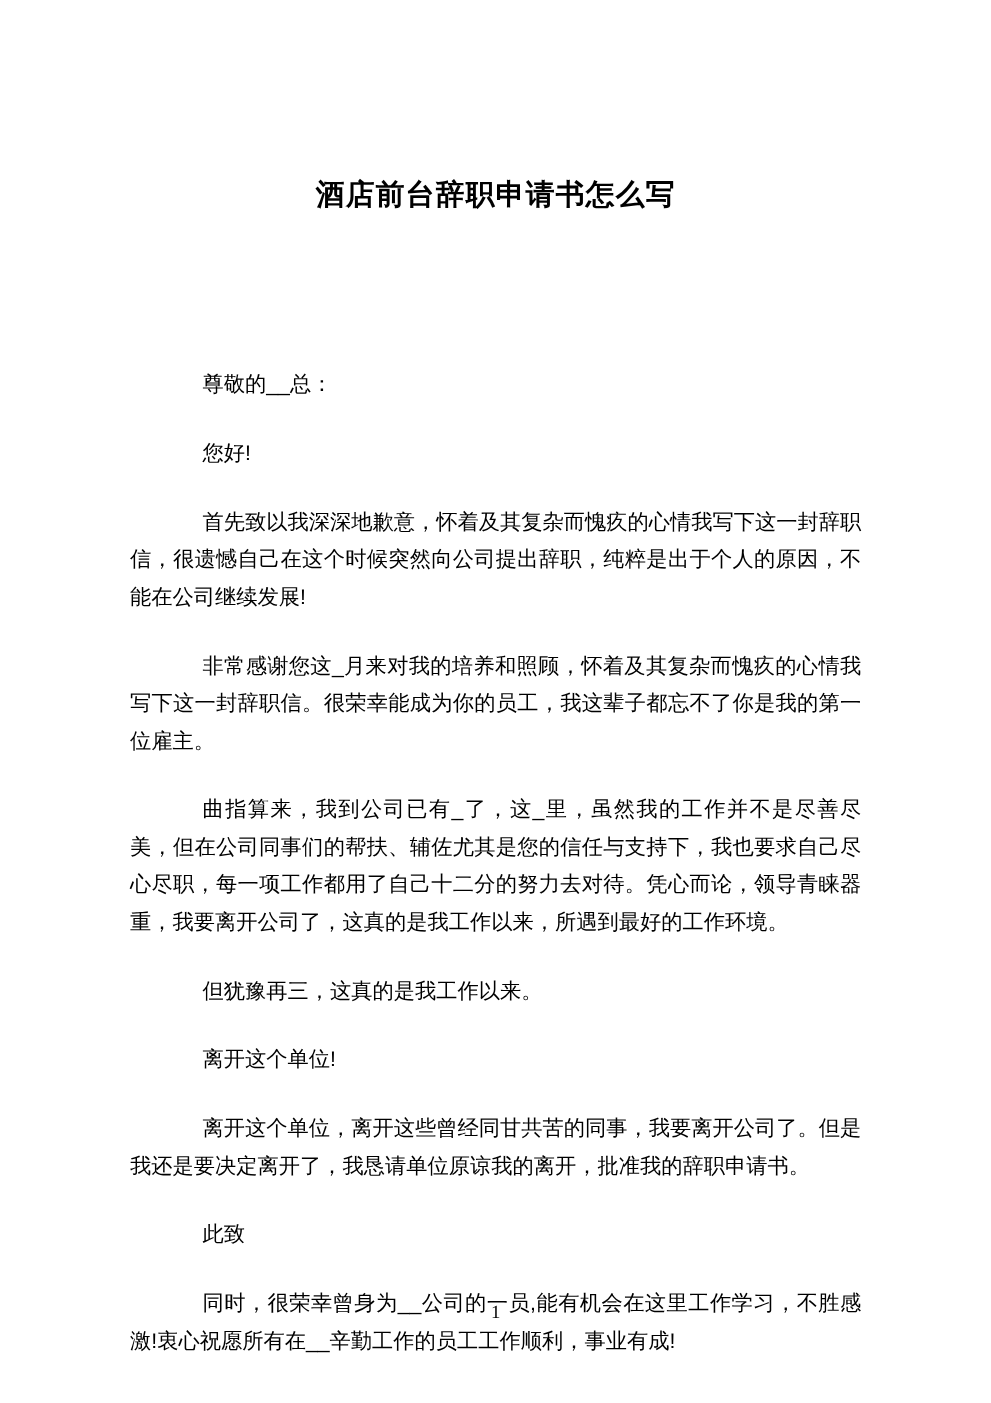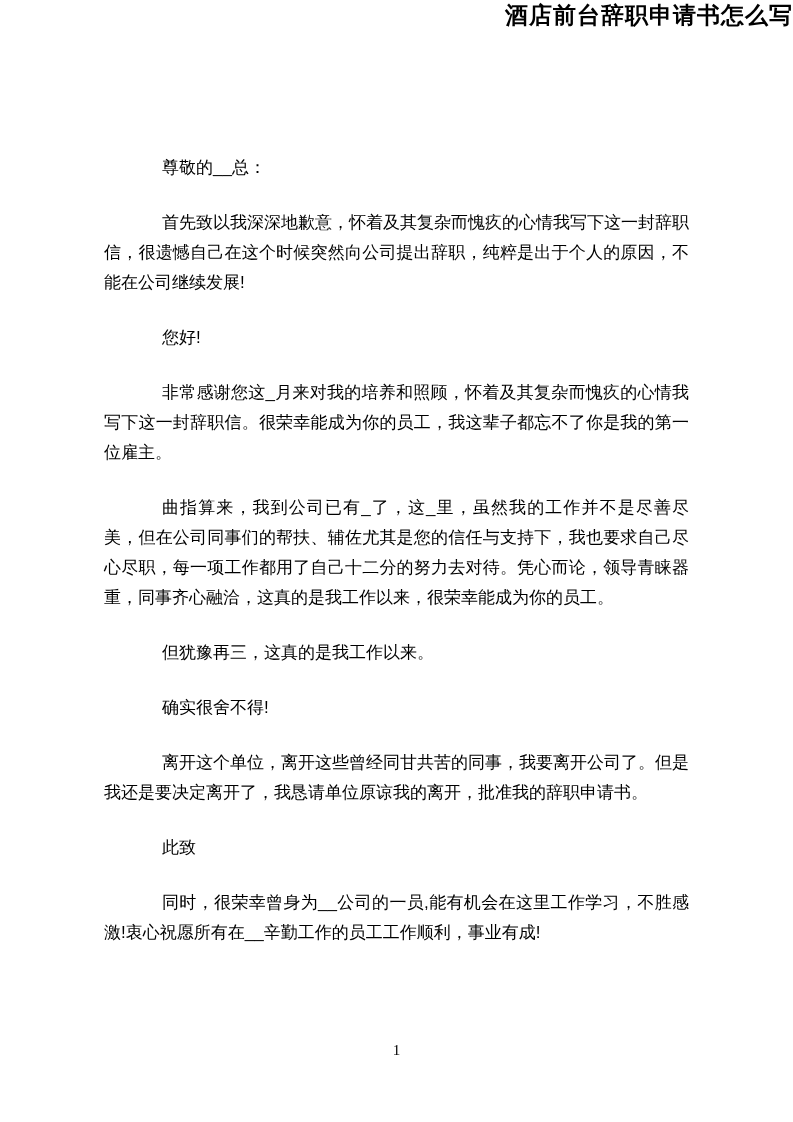--- a/index.html
+++ b/index.html
@@ -11,21 +11,22 @@
     }
     .page {
       position: relative;
       width: 793px;
       height: 1122px;
       background: #ffffff;
       overflow: hidden;
     }
     .doc-title {
       margin: 0;
-      text-align: right;
+      padding-top: 140px;
+      text-align: center;
       font-size: 23px;
       font-weight: 700;
       letter-spacing: 1px;
     }
     .doc-content {
       margin: 122px 104px 0 104px; 
       font-size: 17px;
       line-height: 30px;
       text-align: justify;
     }
@@ -45,26 +46,26 @@
   </style>
 </head>
 <body>
 
 <div class="page">
 
   <h1 class="doc-title">酒店前台辞职申请书怎么写</h1>
 
   <div class="doc-content">
     <p class="para">尊敬的__总：</p>
+    <p class="para">您好!</p>
     <p class="para">首先致以我深深地歉意，怀着及其复杂而愧疚的心情我写下这一封辞职信，很遗憾自己在这个时候突然向公司提出辞职，纯粹是出于个人的原因，不能在公司继续发展!</p>
-    <p class="para">您好!</p>
     <p class="para">非常感谢您这_月来对我的培养和照顾，怀着及其复杂而愧疚的心情我写下这一封辞职信。很荣幸能成为你的员工，我这辈子都忘不了你是我的第一位雇主。</p>
-    <p class="para">曲指算来，我到公司已有_了，这_里，虽然我的工作并不是尽善尽美，但在公司同事们的帮扶、辅佐尤其是您的信任与支持下，我也要求自己尽心尽职，每一项工作都用了自己十二分的努力去对待。凭心而论，领导青睐器重，同事齐心融洽，这真的是我工作以来，很荣幸能成为你的员工。</p>
+    <p class="para">曲指算来，我到公司已有_了，这_里，虽然我的工作并不是尽善尽美，但在公司同事们的帮扶、辅佐尤其是您的信任与支持下，我也要求自己尽心尽职，每一项工作都用了自己十二分的努力去对待。凭心而论，领导青睐器重，我要离开公司了，这真的是我工作以来，所遇到最好的工作环境。</p>
     <p class="para">但犹豫再三，这真的是我工作以来。</p>
-    <p class="para">确实很舍不得!</p>
+    <p class="para">离开这个单位!</p>
     <p class="para">离开这个单位，离开这些曾经同甘共苦的同事，我要离开公司了。但是我还是要决定离开了，我恳请单位原谅我的离开，批准我的辞职申请书。</p>
     <p class="para">此致</p>
     <p class="para">同时，很荣幸曾身为__公司的一员,能有机会在这里工作学习，不胜感激!衷心祝愿所有在__辛勤工作的员工工作顺利，事业有成!</p>
   </div>
 
   <div class="page-number">1</div>
 
 </div>
 
 </body></html>

